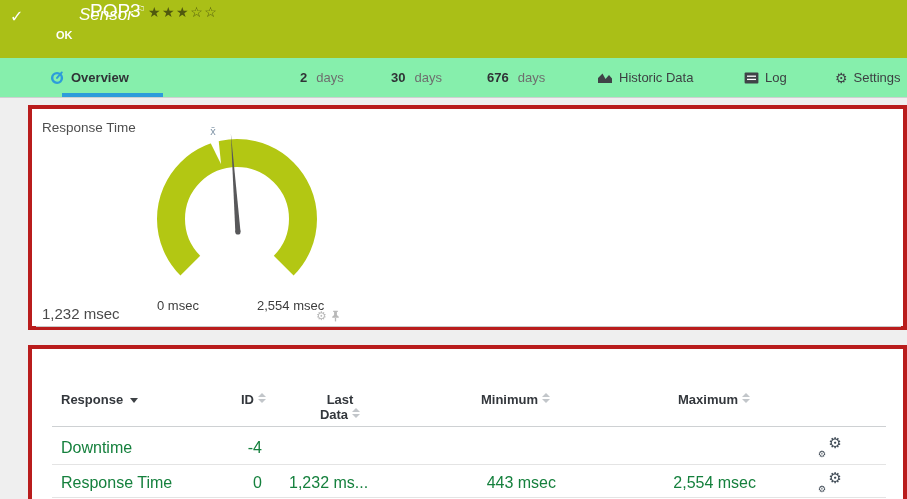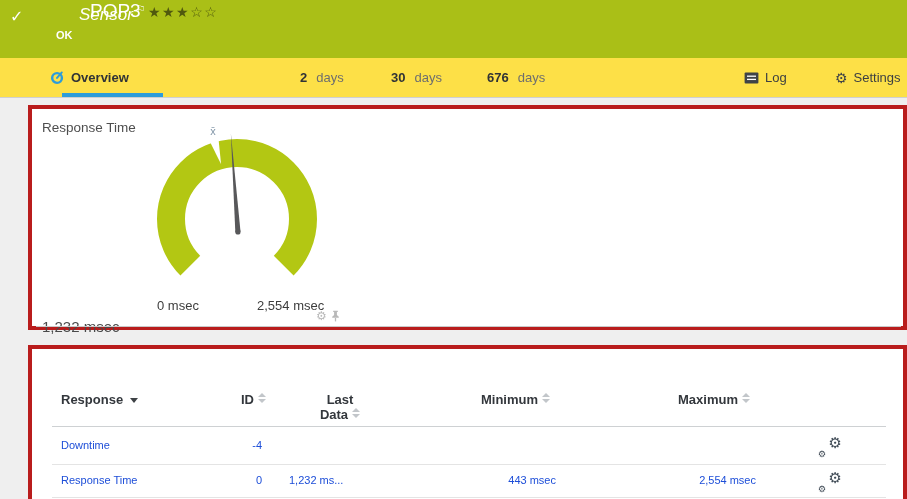--- a/index.html
+++ b/index.html
@@ -9,21 +9,21 @@
   
   .topbar{position:absolute;left:0;top:0;width:100%;height:58px;background:#aabf17;color:#fff;}
   .topbar .check{position:absolute;left:10px;top:7px;font-size:16px;font-weight:bold;}
   .topbar .kind{position:absolute;left:34px;top:5px;font-size:17px;font-style:italic;margin-left:45px;}
   .topbar .name{position:absolute;left:90px;top:0;font-size:19px;font-weight:normal;}
   .topbar .flag{position:absolute;left:136px;top:3px;font-size:11px;font-family:"DejaVu Sans",sans-serif;}
   .topbar .stars{position:absolute;left:148px;top:4px;font-size:14px;letter-spacing:1.5px;color:#50590e;font-family:"DejaVu Sans",sans-serif;cursor:pointer;}
   .topbar .status{position:absolute;left:48px;top:29px;font-size:11px;font-weight:bold;margin-left:8px;}
 
   
-  .tabbar{position:absolute;left:0;top:58px;width:100%;height:39px;background:#fde047;border-bottom:1px solid #cfd0d1;}
+  .tabbar{position:absolute;left:0;top:58px;width:100%;height:39px;background:#86efac;border-bottom:1px solid #cfd0d1;}
   .tab{position:absolute;top:0;height:39px;display:flex;align-items:center;gap:6px;cursor:pointer;font-size:13px;color:#3c3f42;}
   .tab .tlabel{white-space:nowrap;}
   .tab .bold{font-weight:bold;color:#303336;}
   .tab .tnum{font-weight:bold;color:#303336;}
   .tab .tdays{color:#6e6e6e;margin-left:3px;}
   .underline{position:absolute;left:62px;bottom:0;width:101px;height:4px;background:#2d9cda;}
   .ticon{flex:0 0 auto;}
   .gearglyph{font-family:"DejaVu Sans",sans-serif;color:#3f4347;font-size:14px;line-height:1;}
 
   
@@ -31,28 +31,28 @@
   .panel1{top:105px;height:225px;}
   .panel2{top:345px;height:170px;}
 
   .ptitle{position:absolute;left:10px;top:11px;font-size:13.5px;color:#4e4e4e;}
 
   
   .gauge-wrap{position:absolute;left:110px;top:15px;width:190px;height:190px;}
   .glabel{position:absolute;top:189px;font-size:13px;color:#3d3d3d;text-align:left;}
   .glabel.min{left:125px;width:56px;}
   .glabel.max{left:225px;width:70px;}
-  .gvalue{position:absolute;left:10px;top:209px;font-size:15px;color:#4a4a4a;}
+  .gvalue{position:absolute;left:10px;top:196px;font-size:15px;color:#4a4a4a;}
   .widget-tools{position:absolute;left:284px;top:201px;display:flex;gap:3px;align-items:center;}
   .widget-tools .wgear{font-family:"DejaVu Sans",sans-serif;font-size:12px;color:#b9b9b9;line-height:1;cursor:pointer;}
   .innerline{position:absolute;left:4px;right:2px;top:217px;border-top:1px solid #c9c9c9;}
 
   
   .th{position:absolute;top:43px;font-size:13px;font-weight:bold;color:#33373c;cursor:pointer;white-space:nowrap;}
-  .td{position:absolute;font-size:11px;color:#1d4ed8;white-space:nowrap;}
+  .td{position:absolute;font-size:16px;color:#15803d;white-space:nowrap;}
   .r{text-align:right;}
   .c{text-align:center;}
   .hline{position:absolute;left:20px;width:834px;border-top:1px solid #ced1d3;top:77px;}
   .rline{position:absolute;left:20px;width:834px;border-top:1px solid #e4e4e4;}
   .sort{display:inline-block;margin-left:4px;vertical-align:1px;}
   .sort i{display:block;width:0;height:0;border-left:4px solid transparent;border-right:4px solid transparent;}
   .sort .up{border-bottom:4px solid #c2c6ca;margin-bottom:2px;}
   .sort .dn{border-top:4px solid #c2c6ca;}
   .caret{display:inline-block;width:0;height:0;border-left:4px solid transparent;border-right:4px solid transparent;border-top:5px solid #3e4246;margin-left:7px;vertical-align:1px;}
   .chgear{position:absolute;left:786px;width:24px;height:20px;cursor:pointer;}
@@ -85,20 +85,26 @@
       <span class="tnum">2</span>
       <span class="tdays">days</span>
     </div>
     <div class="tab" style="left:391px">
       <span class="tnum">30</span>
       <span class="tdays">days</span>
     </div>
     <div class="tab" style="left:487px">
       <span class="tnum">676</span>
       <span class="tdays">days</span>
+    </div>
+    <div class="tab" style="left:597px">
+      <svg class="ticon" width="16" height="13" viewBox="0 0 16 13">
+        <path d="M1 12 V7 L5.5 2.5 L8.5 8 L12 4 L15 7.5 V12 Z" fill="#3f4347"></path>
+      </svg>
+      <span class="tlabel">Historic Data</span>
     </div>
     <div class="tab" style="left:744px">
       <svg class="ticon" width="15" height="12" viewBox="0 0 15 12">
         <rect x="0.6" y="0.6" width="13.8" height="10.8" rx="1" fill="#3f4347"></rect>
         <line x1="3" y1="4.2" x2="12" y2="4.2" stroke="#fff" stroke-width="1.3"></line>
         <line x1="3" y1="7.4" x2="12" y2="7.4" stroke="#fff" stroke-width="1.3"></line>
       </svg>
       <span class="tlabel">Log</span>
     </div>
     <div class="tab" style="left:835px">

